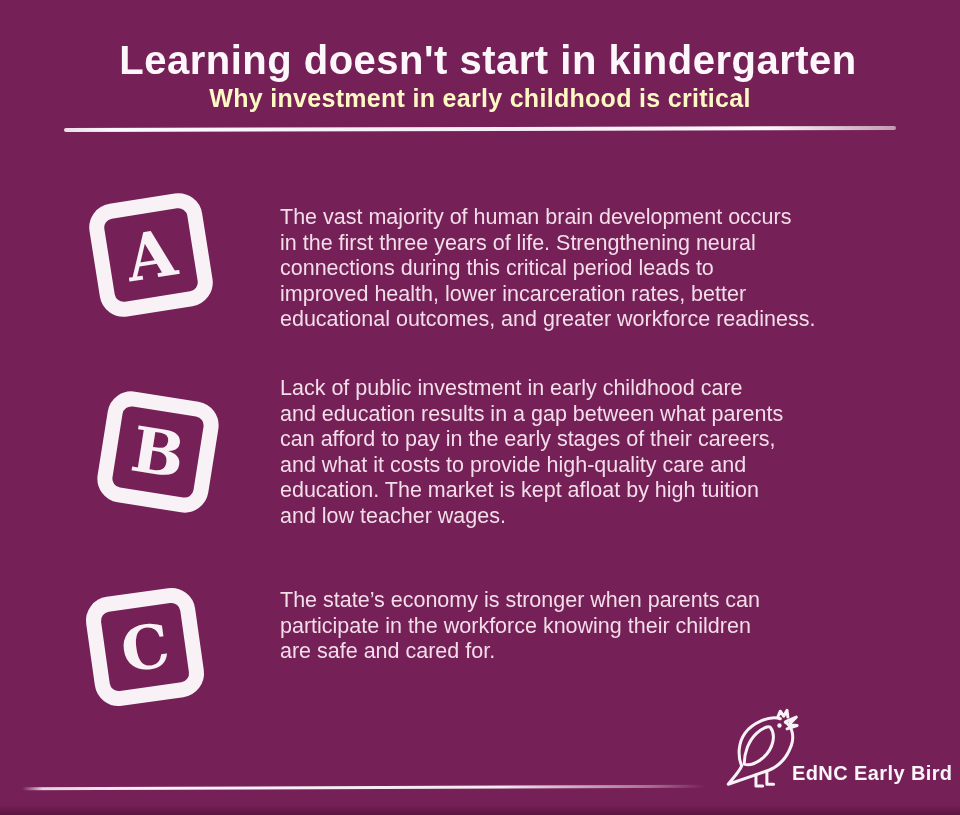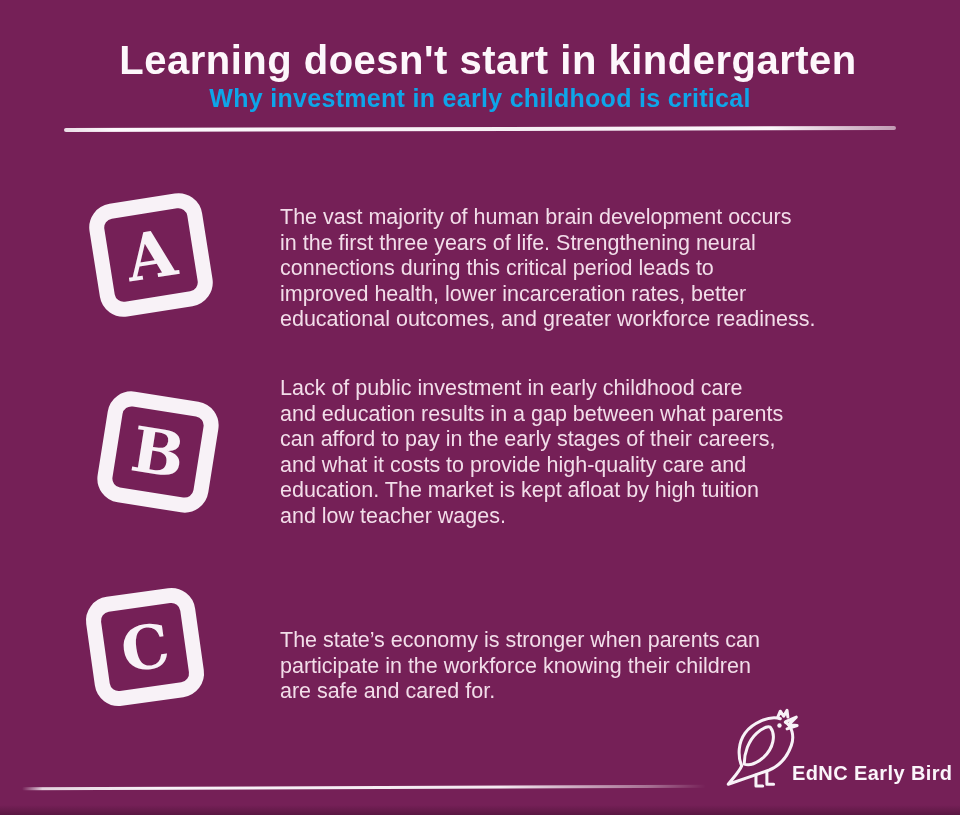--- a/index.html
+++ b/index.html
@@ -42,21 +42,21 @@
   .subtitle {
     position: absolute;
     top: 84px;
     left: 0;
     width: 100%;
     margin: 0;
     text-align: center;
     font-size: 25px;
     font-weight: 700;
     letter-spacing: 0.3px;
-    color: #0ea5e9;
+    color: #fef9c3;
   }
   .divider-top {
     position: absolute;
     top: 127px;
     left: 64px;
     width: 832px;
     height: 4px;
     border-radius: 3px;
     background: linear-gradient(to right,
       rgba(255,255,255,0.85) 0%, #fdfafd 6%, #f6eef4 55%, #fbf6fa 85%, rgba(255,255,255,0.55) 100%);
@@ -107,21 +107,21 @@
     width: 625px;
     margin: 0;
     font-family: Liberation Sans, sans-serif;
     font-size: 21.5px;
     line-height: 25.6px;
     color: #f2dde9;
     white-space: pre-line;
   }
   .para-a { top: 205px; }
   .para-b { top: 376px; }
-  .para-c { top: 628px; }
+  .para-c { top: 588px; }
 
   
   .divider-bottom {
     position: absolute;
     top: 786px;
     left: 22px;
     width: 684px;
     height: 3px;
     border-radius: 2px;
     background: linear-gradient(to right,

